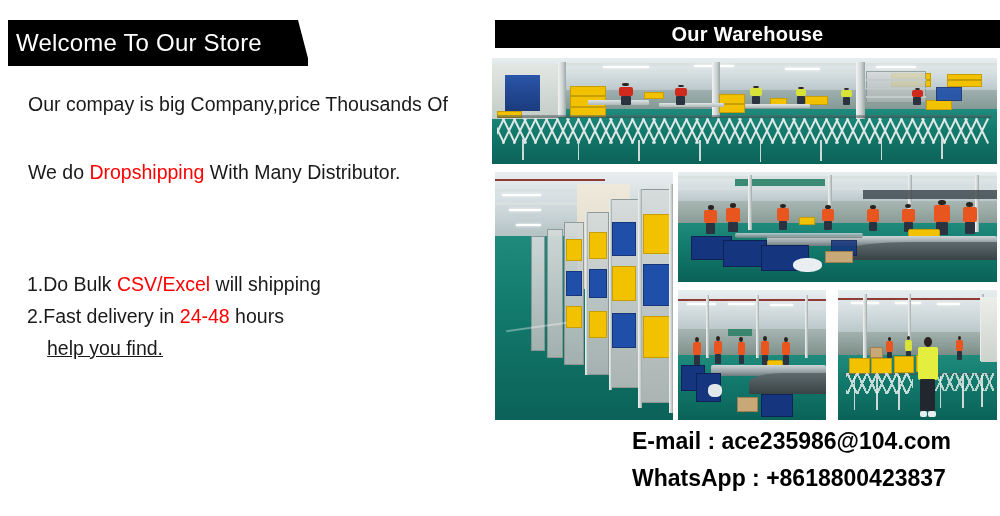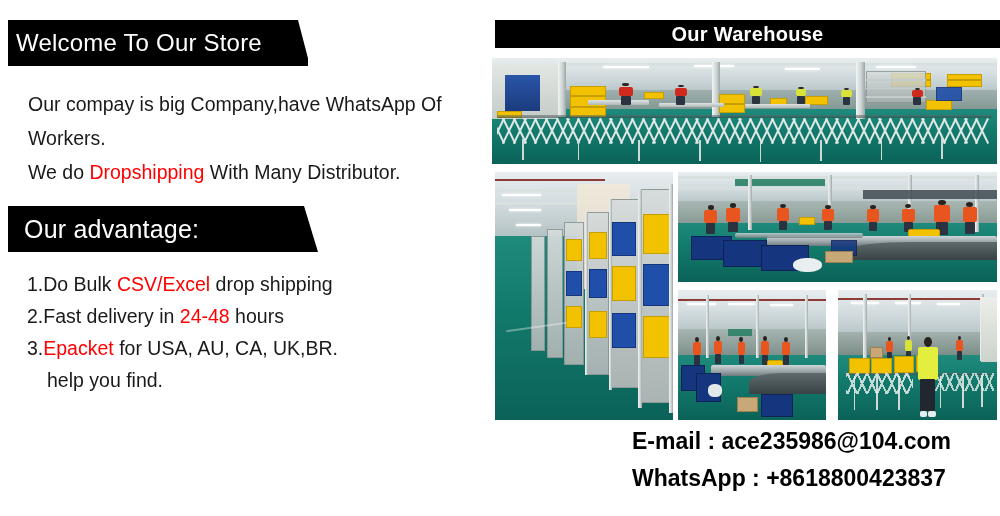--- a/index.html
+++ b/index.html
@@ -58,21 +58,21 @@
     width:600px;
     font-size:19.5px;
     color:#1a1a1a;
   }
   .adv-item{
     display:block;
     line-height:32px;
     white-space:nowrap;
   }
   .adv-item .num{color:#1a1a1a;}
-  .adv-cont{display:block;line-height:32px;padding-left:20px;white-space:nowrap;}
+  .adv-cont{display:block;line-height:32px;padding-left:20px;white-space:nowrap;text-decoration:underline;}
   .red{color:#ff0000;}
 
   
   .right-col{position:absolute;left:490px;top:0;width:510px;height:516px;}
 
   #warehouse-banner{
     position:absolute;left:5px;top:20px;
     width:505px;height:28px;
     background:#000000;color:#ffffff;
     display:flex;align-items:center;justify-content:center;
@@ -155,43 +155,36 @@
 <body>
 
 <div class="page">
 
   <div class="left-col">
 
     <div class="banner" id="welcome-banner">
       <span class="banner-text">Welcome To Our Store</span>
     </div>
 
-    <div class="para" id="para-1">Our compay is big Company,have WhatsApp Of</div>
-    <div class="para" id="para-2">Workers.</div>
+    <div class="para" id="para-1">Our compay is big Company,price Thousands Of</div>
     <div class="para" id="para-3">
       <span>We do </span><span class="red">Dropshipping</span><span> With Many Distributor.</span>
     </div>
 
-    <div class="banner" id="advantage-banner">
-      <span class="banner-text">Our advantage:</span>
-    </div>
 
     <div class="adv-list">
 
       <div>
-        <span class="adv-item"><span class="num">1.</span><span>Do Bulk </span><span class="red">CSV/Excel</span><span> drop shipping</span></span>
+        <span class="adv-item"><span class="num">1.</span><span>Do Bulk </span><span class="red">CSV/Excel</span><span> will shipping</span></span>
       </div>
 
       <div>
         <span class="adv-item"><span class="num">2.</span><span>Fast delivery in </span><span class="red">24-48</span><span> hours</span></span>
       </div>
 
-      <div>
-        <span class="adv-item"><span class="num">3.</span><span class="red">Epacket</span><span> for USA, AU, CA, UK,BR.</span></span>
-      </div>
 
       <div>
         <span class="adv-cont">help you find.</span>
       </div>
 
 
 
     </div>
   </div>
 

